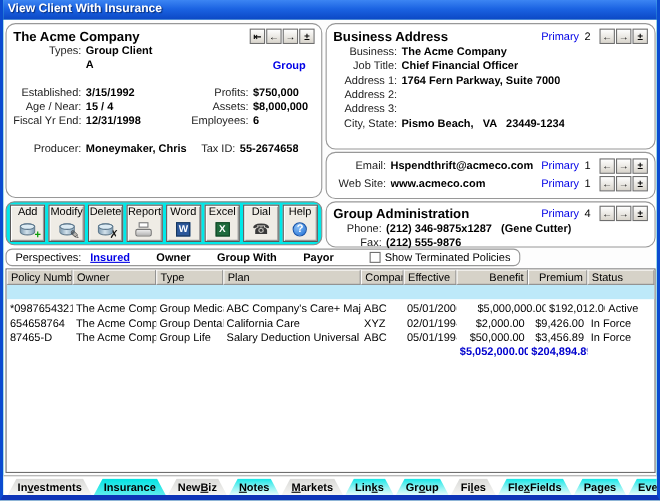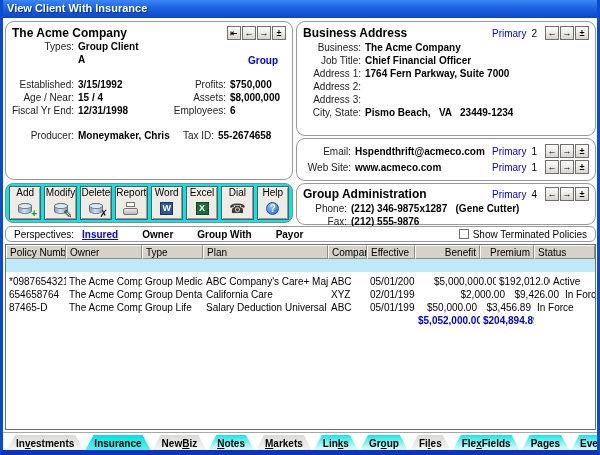--- a/index.html
+++ b/index.html
@@ -74,21 +74,21 @@
         background:linear-gradient(#ececec,#b5b5b5); border:1px solid #777; border-radius:2px; }
   .appsq{ width:13px; height:13px; color:#fff; font-weight:bold; font-size:9px;
         display:flex; align-items:center; justify-content:center; border:1px solid #16365c; }
   .appsq.word{ background:#2B579A; } .appsq.excel{ background:#1F6B3D; border-color:#124727; }
   .phoneg{ font-size:13px; color:#3a3a3a; line-height:13px; }
   .helpc{ width:13px; height:13px; border-radius:50%; background:radial-gradient(circle at 35% 30%,#8cc0f5,#1d6fd6);
         border:1px solid #1653a8; color:#fff; font-weight:bold; font-size:10px;
         display:flex; align-items:center; justify-content:center; }
 
   #persp-bar{
-    position:absolute; left:2px; top:208px; width:591px; height:16px;
+    position:absolute; left:2px; top:208px; width:468px; height:16px;
     border:1px solid #989898; border-radius:6px; background:#fff;
     display:flex; align-items:center; font-size:10px; padding:0 8px;
   }
   #persp-label{ color:#000; margin-right:8px; }
   .persp{ font-weight:bold; color:#000; margin-right:24px; cursor:pointer; }
   .persp.active{ color:var(--link); text-decoration:underline; }
   #term-wrap{ margin-left:auto; display:flex; align-items:center; gap:4px; }
   #term-check{ width:10px; height:10px; background:#fff; border:1px solid #707070; cursor:pointer; }
   #term-label{ font-size:10px; }
 
@@ -363,21 +363,21 @@
             <span class="td r" style="width: 54px;">$192,012.00</span>
             <span class="td" style="width: 61px;">Active</span>
           </div>
           <div class="trow">
             <span class="td" style="width: 60px;">654658764</span>
             <span class="td" style="width: 76px;">The Acme Company</span>
             <span class="td" style="width: 61px;">Group Dental</span>
             <span class="td" style="width: 125px;">California Care</span>
             <span class="td" style="width: 39px;">XYZ</span>
             <span class="td" style="width: 48px;">02/01/1994</span>
-            <span class="td r" style="width: 65px; margin-left: 28px;">$2,000.00</span>
+            <span class="td r" style="width: 65px;">$2,000.00</span>
             <span class="td r" style="width: 54px;">$9,426.00</span>
             <span class="td" style="width: 61px;">In Force</span>
           </div>
           <div class="trow">
             <span class="td" style="width: 60px;">87465-D</span>
             <span class="td" style="width: 76px;">The Acme Company</span>
             <span class="td" style="width: 61px;">Group Life</span>
             <span class="td" style="width: 125px;">Salary Deduction Universal Life</span>
             <span class="td" style="width: 39px;">ABC</span>
             <span class="td" style="width: 48px;">05/01/1994</span>

